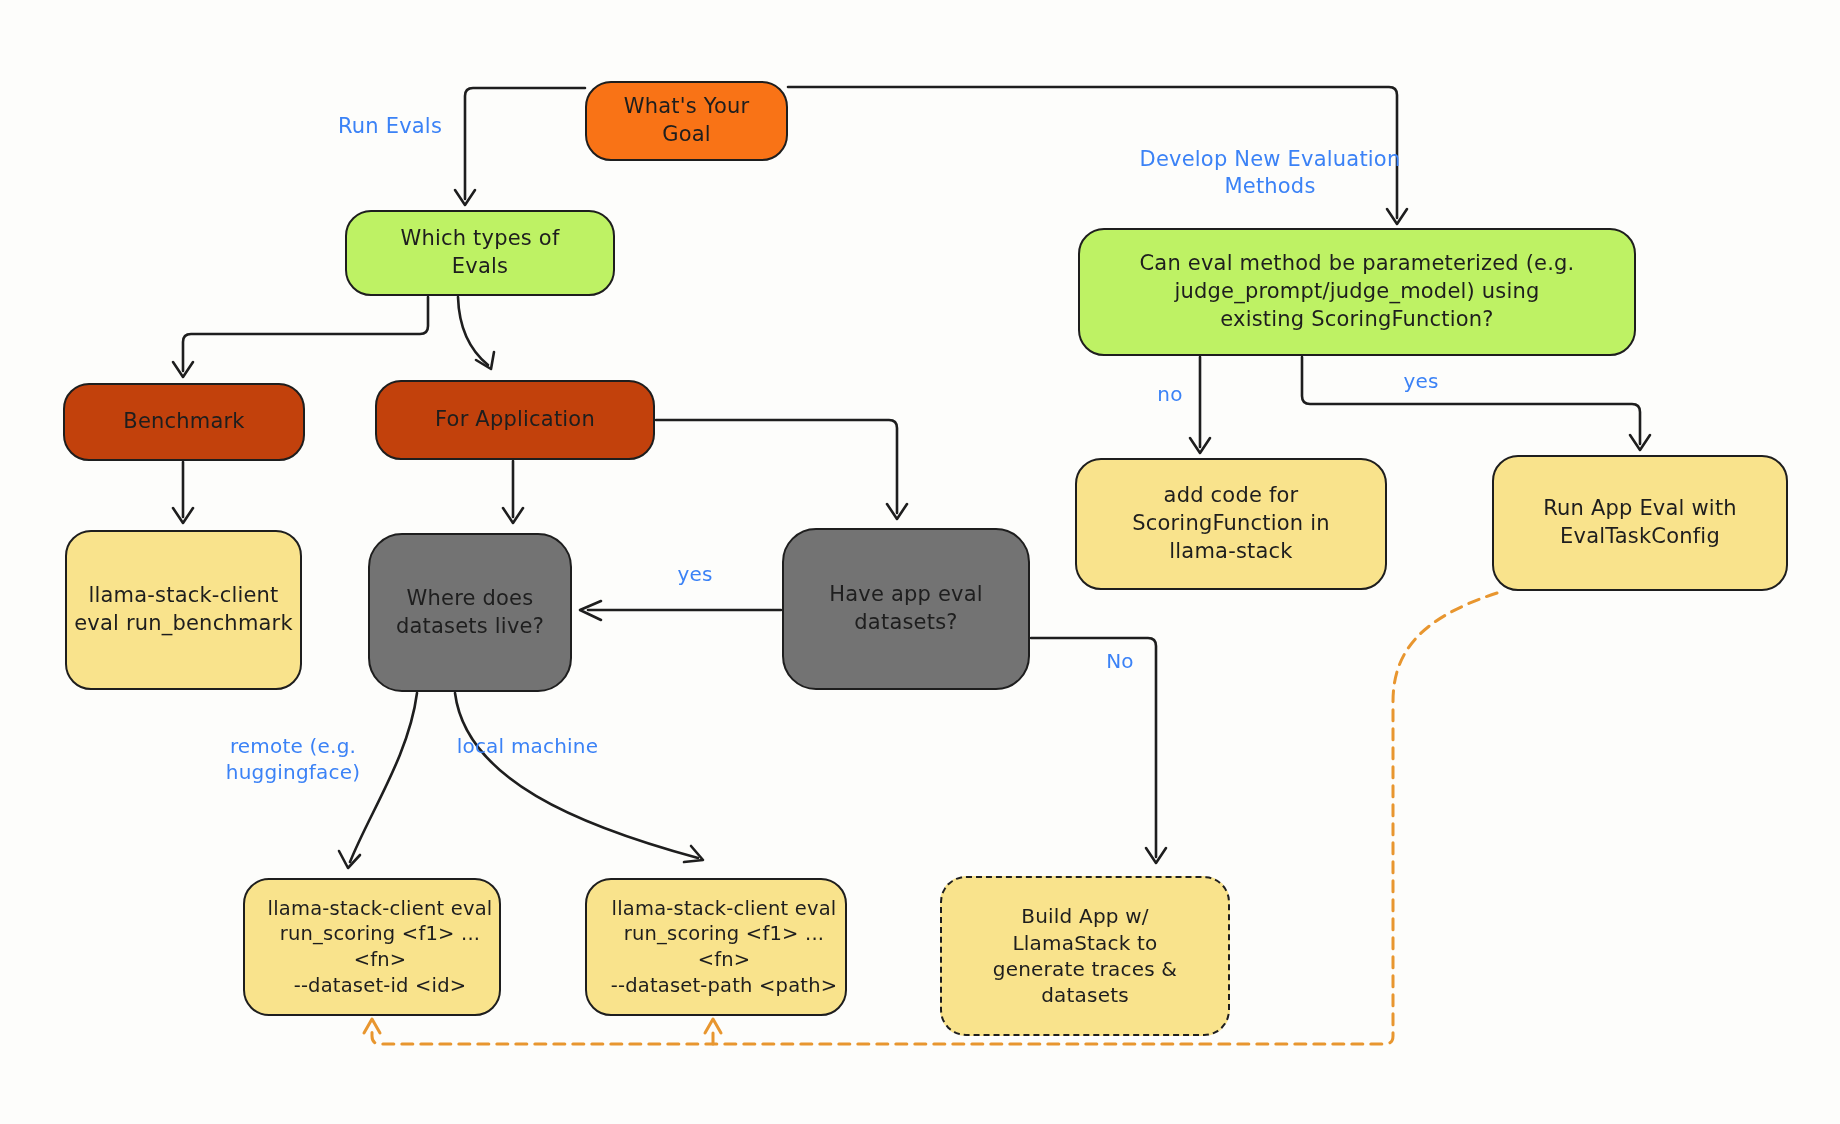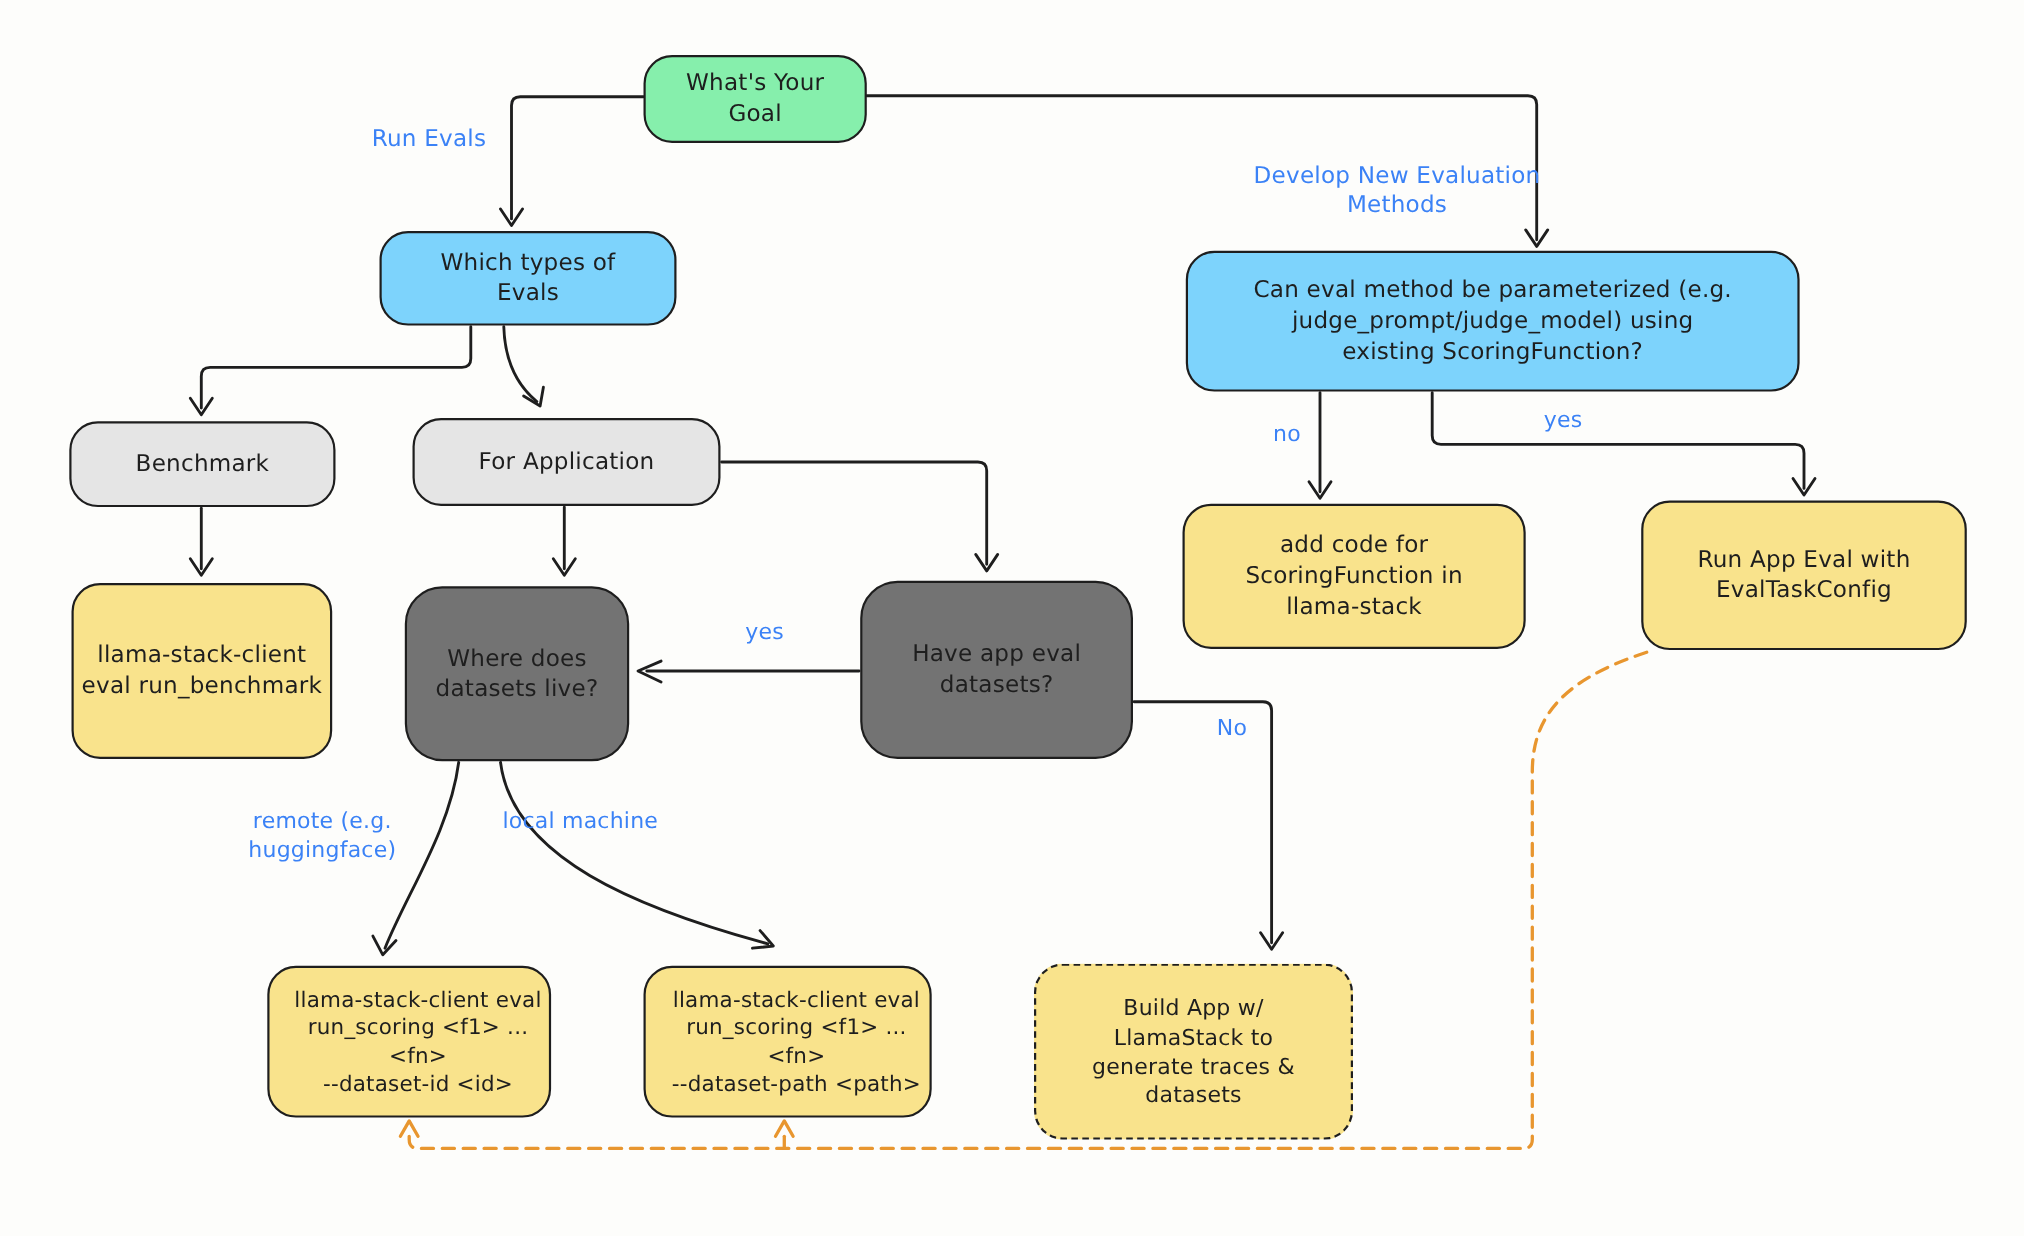--- a/index.html
+++ b/index.html
@@ -22,25 +22,25 @@
     text-align:center;
     white-space:pre-line;
     border:2.6px solid #1e1e1e;
     border-radius:26px;
     font-size:21px;
     line-height:1.32;
     color:#1e1e1e;
     letter-spacing:.2px;
   }
   .node.small{font-size:19.5px;padding-left:16px;}
-  .pink{background:#86efac;}
-  .green{background:#7dd3fc;}
+  .pink{background:#f97316;margin-top:31px;}
+  .green{background:#bef264;}
   .blue{background:#737373;}
   .yellow{background:#f9e38c;}
-  .white{background:#e5e5e5;}
+  .white{background:#c2410c;}
   .dashed{border-style:dashed;}
   .edge-label{
     position:absolute;
     text-align:center;
     white-space:pre-line;
     font-size:21px;
     line-height:1.3;
     color:#3b82f6;
     letter-spacing:.2px;
   }

